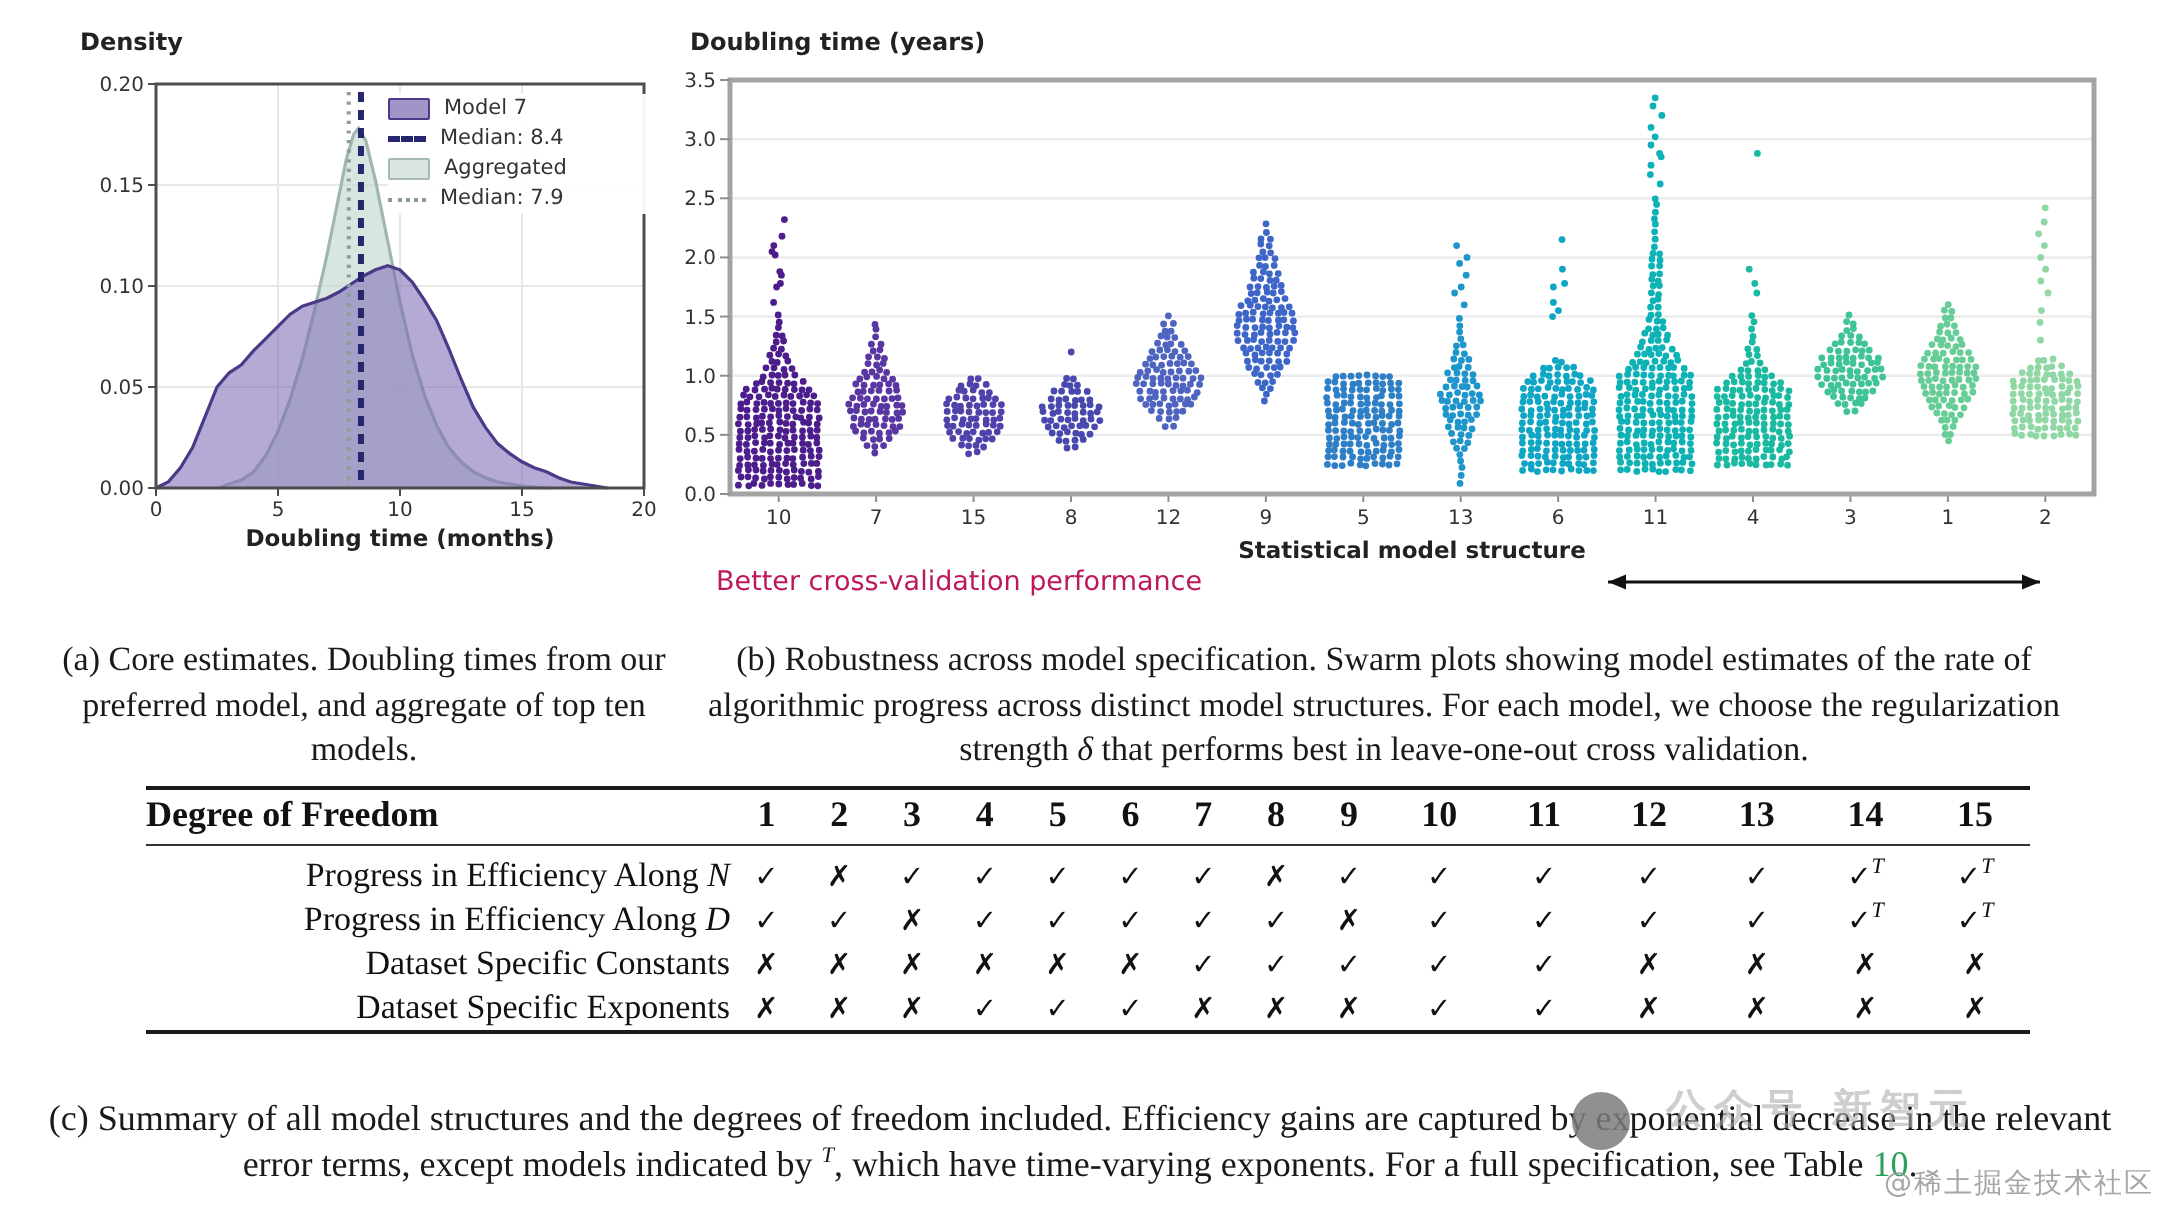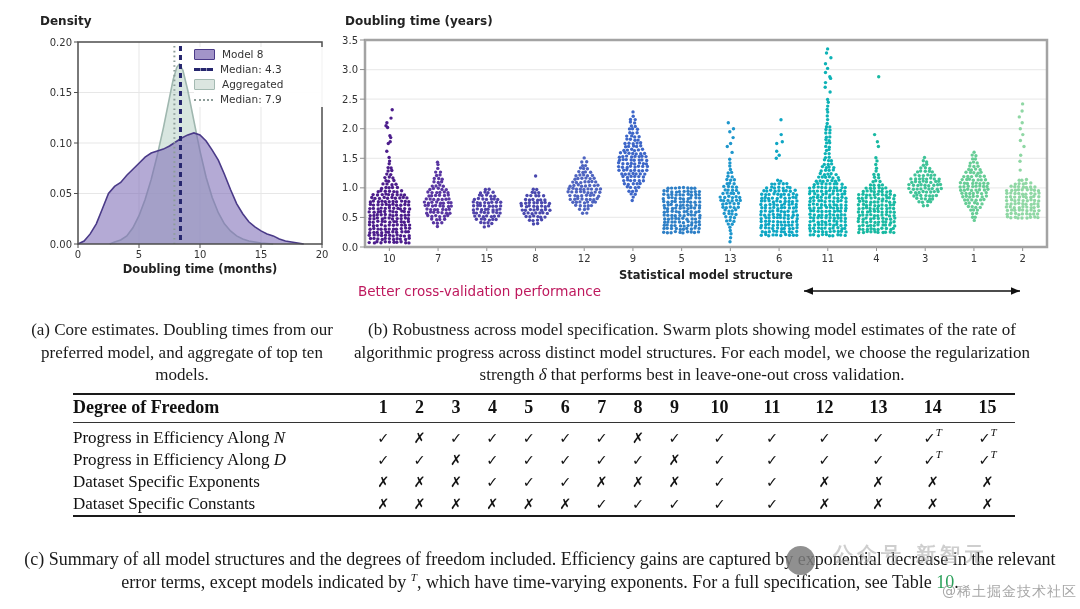--- a/index.html
+++ b/index.html
@@ -30,21 +30,21 @@
   .caption-b{left:342px;top:319px;width:700px;font-size:17px;line-height:1.33;}
   .caption-c{left:10px;top:548px;width:1060px;font-size:18px;line-height:1.3;}
   
   .dof-table{position:absolute;left:73px;top:393px;width:942px;}
   .dof-table table{width:100%;border-collapse:collapse;
       font-family:"Liberation Serif","DejaVu Serif",serif;color:#111;
       border-top:2.5px solid #1a1a1a;border-bottom:2.5px solid #1a1a1a;}
   .dof-table th{font-size:18px;font-weight:700;padding:2px 0 4px 0;border-bottom:1.5px solid #333;}
   .dof-table th.lbl{width:292px;text-align:left;margin-top:24px;}
   .dof-table td{font-size:17px;text-align:center;padding:1px 0;}
-  .dof-table td.lbl{text-align:left;}
+  .dof-table td.lbl{text-align:right;}
   .dof-table tbody tr:first-child td{padding-top:5px;}
   .mark{font-family:"DejaVu Sans",sans-serif;font-weight:700;font-size:14.5px;color:#111;}
   .mark-sup{font-family:"Liberation Serif",serif;font-style:italic;font-size:11px;
             vertical-align:super;line-height:0;}
   
   .wm-logo{position:absolute;left:786px;top:546px;width:29px;height:29px;border-radius:50%;
            background:rgba(125,125,125,0.85);z-index:5;}
   .wm-text{position:absolute;left:833px;top:541px;width:240px;font-size:20px;letter-spacing:4px;
            color:rgba(173,173,173,0.60);z-index:5;white-space:nowrap;font-weight:600;}
   .wm-credit{position:absolute;right:3px;top:583px;font-size:14px;color:rgba(150,150,150,0.85);
@@ -97,25 +97,25 @@
           <text x="261" y="258" text-anchor="middle" class="tick-label">15</text>
           <line x1="322" y1="244" x2="322" y2="248" stroke="#4d4d4d" stroke-width="1"></line>
           <text x="322" y="258" text-anchor="middle" class="tick-label">20</text>
         </g>
       <text x="40" y="25" class="chart-title">Density</text>
       <text x="200" y="273" text-anchor="middle" class="axis-title">Doubling time (months)</text>
     </svg>
     <div class="legend" id="density-legend">
         <div class="legend-row">
           <span class="legend-sample legend-patch" style="background: rgb(162, 148, 201); border: 1.5px solid rgb(74, 58, 136);"></span>
-          <span>Model 8</span>
+          <span>Model 7</span>
         </div>
         <div class="legend-row">
           <span class="legend-sample legend-line" style="border-top: 3px dashed rgb(38, 38, 110);"></span>
-          <span>Median: 4.3</span>
+          <span>Median: 8.4</span>
         </div>
         <div class="legend-row">
           <span class="legend-sample legend-patch" style="background: rgb(219, 229, 224); border: 1.5px solid rgb(164, 186, 178);"></span>
           <span>Aggregated</span>
         </div>
         <div class="legend-row">
           <span class="legend-sample legend-line" style="border-top: 2px dotted rgb(140, 156, 152);"></span>
           <span>Median: 7.9</span>
         </div>
       </div>
@@ -1942,48 +1942,48 @@
             <td><span class="mark">✓</span></td>
             <td><span class="mark">✗</span></td>
             <td><span class="mark">✓</span></td>
             <td><span class="mark">✓</span></td>
             <td><span class="mark">✓</span></td>
             <td><span class="mark">✓</span></td>
             <td><span class="mark">✓</span><span class="mark-sup">T</span></td>
             <td><span class="mark">✓</span><span class="mark-sup">T</span></td>
           </tr>
           <tr>
-            <td class="lbl">Dataset Specific Exponents</td>
-            <td><span class="mark">✗</span></td>
-            <td><span class="mark">✗</span></td>
-            <td><span class="mark">✗</span></td>
-            <td><span class="mark">✓</span></td>
-            <td><span class="mark">✓</span></td>
-            <td><span class="mark">✓</span></td>
-            <td><span class="mark">✗</span></td>
-            <td><span class="mark">✗</span></td>
-            <td><span class="mark">✗</span></td>
+            <td class="lbl">Dataset Specific Constants</td>
+            <td><span class="mark">✗</span></td>
+            <td><span class="mark">✗</span></td>
+            <td><span class="mark">✗</span></td>
+            <td><span class="mark">✗</span></td>
+            <td><span class="mark">✗</span></td>
+            <td><span class="mark">✗</span></td>
+            <td><span class="mark">✓</span></td>
+            <td><span class="mark">✓</span></td>
+            <td><span class="mark">✓</span></td>
             <td><span class="mark">✓</span></td>
             <td><span class="mark">✓</span></td>
             <td><span class="mark">✗</span></td>
             <td><span class="mark">✗</span></td>
             <td><span class="mark">✗</span></td>
             <td><span class="mark">✗</span></td>
           </tr>
           <tr>
-            <td class="lbl">Dataset Specific Constants</td>
-            <td><span class="mark">✗</span></td>
-            <td><span class="mark">✗</span></td>
-            <td><span class="mark">✗</span></td>
-            <td><span class="mark">✗</span></td>
-            <td><span class="mark">✗</span></td>
-            <td><span class="mark">✗</span></td>
-            <td><span class="mark">✓</span></td>
-            <td><span class="mark">✓</span></td>
-            <td><span class="mark">✓</span></td>
+            <td class="lbl">Dataset Specific Exponents</td>
+            <td><span class="mark">✗</span></td>
+            <td><span class="mark">✗</span></td>
+            <td><span class="mark">✗</span></td>
+            <td><span class="mark">✓</span></td>
+            <td><span class="mark">✓</span></td>
+            <td><span class="mark">✓</span></td>
+            <td><span class="mark">✗</span></td>
+            <td><span class="mark">✗</span></td>
+            <td><span class="mark">✗</span></td>
             <td><span class="mark">✓</span></td>
             <td><span class="mark">✓</span></td>
             <td><span class="mark">✗</span></td>
             <td><span class="mark">✗</span></td>
             <td><span class="mark">✗</span></td>
             <td><span class="mark">✗</span></td>
           </tr>
         </tbody>
       </table>
     </div>

